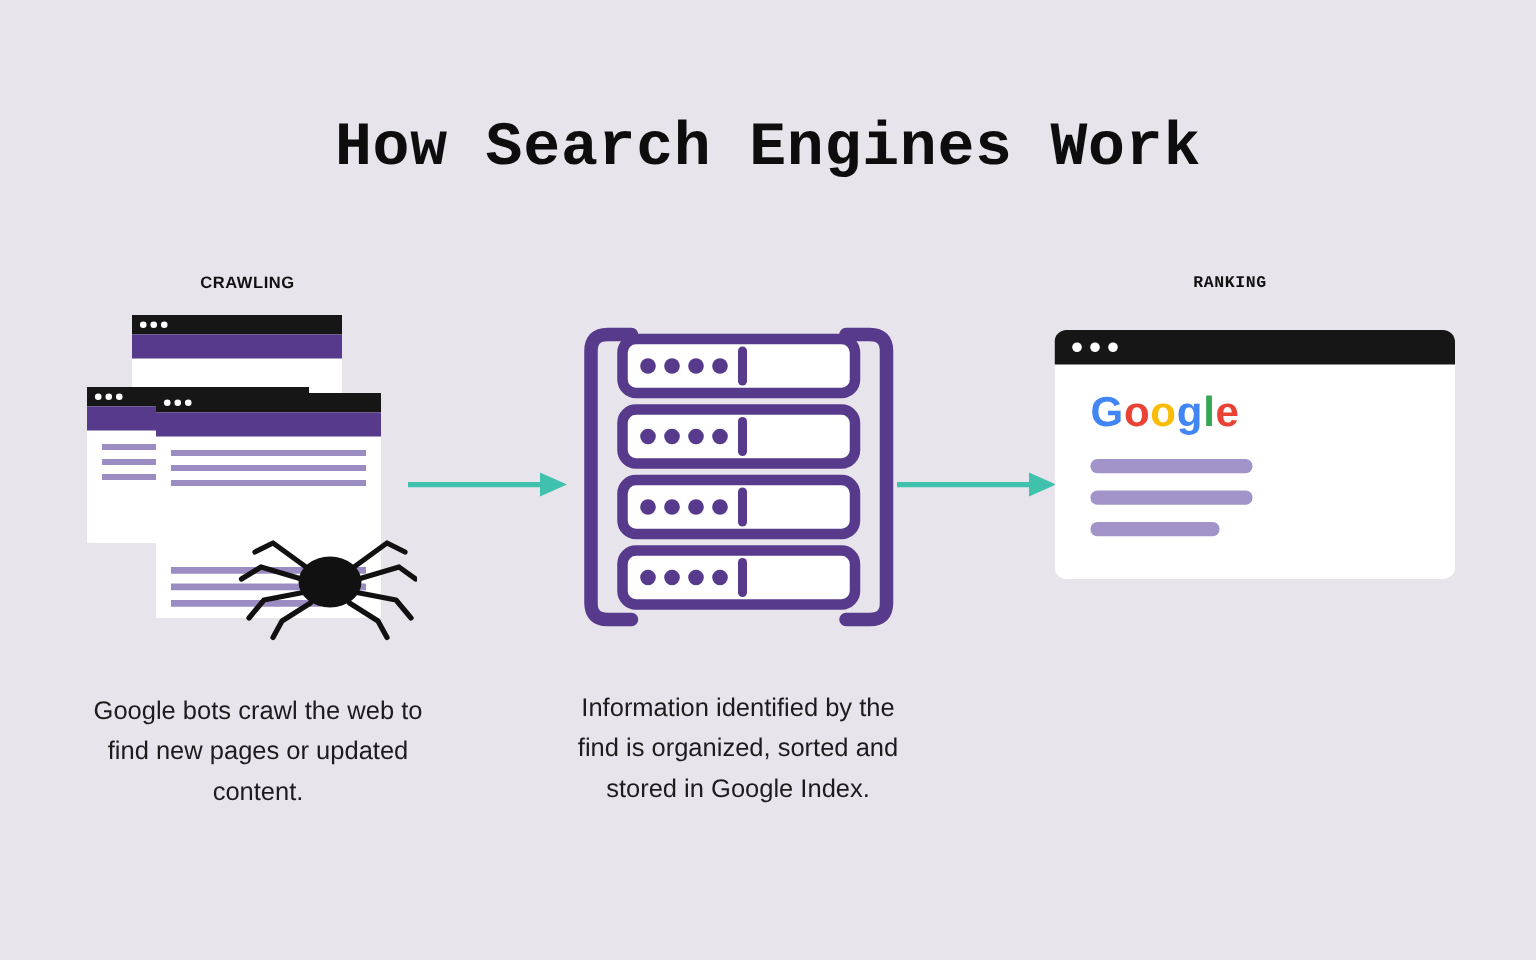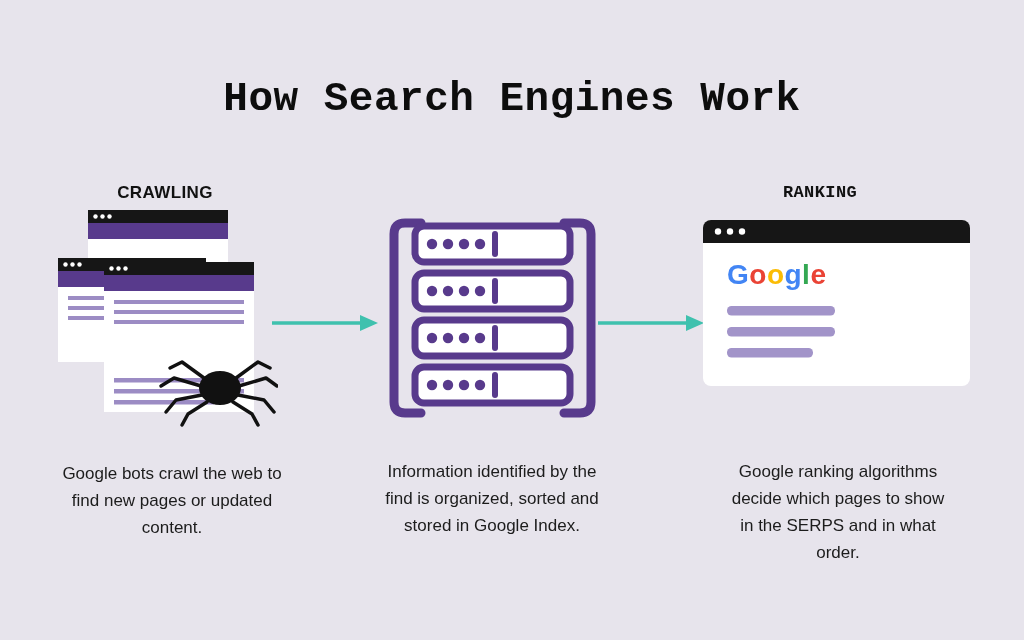--- a/index.html
+++ b/index.html
@@ -15,21 +15,21 @@
   body{background:var(--bg);font-family:"Liberation Sans",sans-serif;}
   .canvas{position:relative;width:1024px;height:640px;background:var(--bg);}
   .title{
     position:absolute;top:76px;left:0;width:1024px;
     text-align:center;font-size:41px;font-weight:800;color:#0d0d0d;
     letter-spacing:0.5px;
     font-family:Liberation Mono, monospace;
   }
   .stage-label{
     position:absolute;top:183px;width:250px;text-align:center;
-    font-size:17px;font-weight:bold;color:#111;letter-spacing:0.4px;
+    font-size:11px;font-weight:bold;color:#111;letter-spacing:0.4px;
   }
   .stage-label.c1{left:40px;}
   .stage-label.c2{left:367px;}
   .stage-label.c3{left:695px;font-family:Liberation Mono, monospace;}
   .caption{
     position:absolute;top:458px;width:230px;text-align:center;
     font-size:17px;line-height:27px;color:var(--text);
   }
   .caption.c1{left:61px;top:460px;width:222px;}
   .caption.c2{left:377px;}
@@ -162,15 +162,14 @@
     </text>
     <g>
       <rect x="24" y="86" width="108" height="9.5" rx="4.5" fill="#a294c9"></rect>
       <rect x="24" y="107" width="108" height="9.5" rx="4.5" fill="#a294c9"></rect>
       <rect x="24" y="128" width="86" height="9.5" rx="4.5" fill="#a294c9"></rect>
     </g>
   </svg>
 
   <div class="caption c1">Google bots crawl the web to find new pages or updated content.</div>
   <div class="caption c2">Information identified by the find is organized, sorted and stored in Google Index.</div>
-  <div class="caption c3">Google ranking algorithms decide which pages to show in the SERPS and in what order.</div>
 
 </div>
 
 </body></html>

